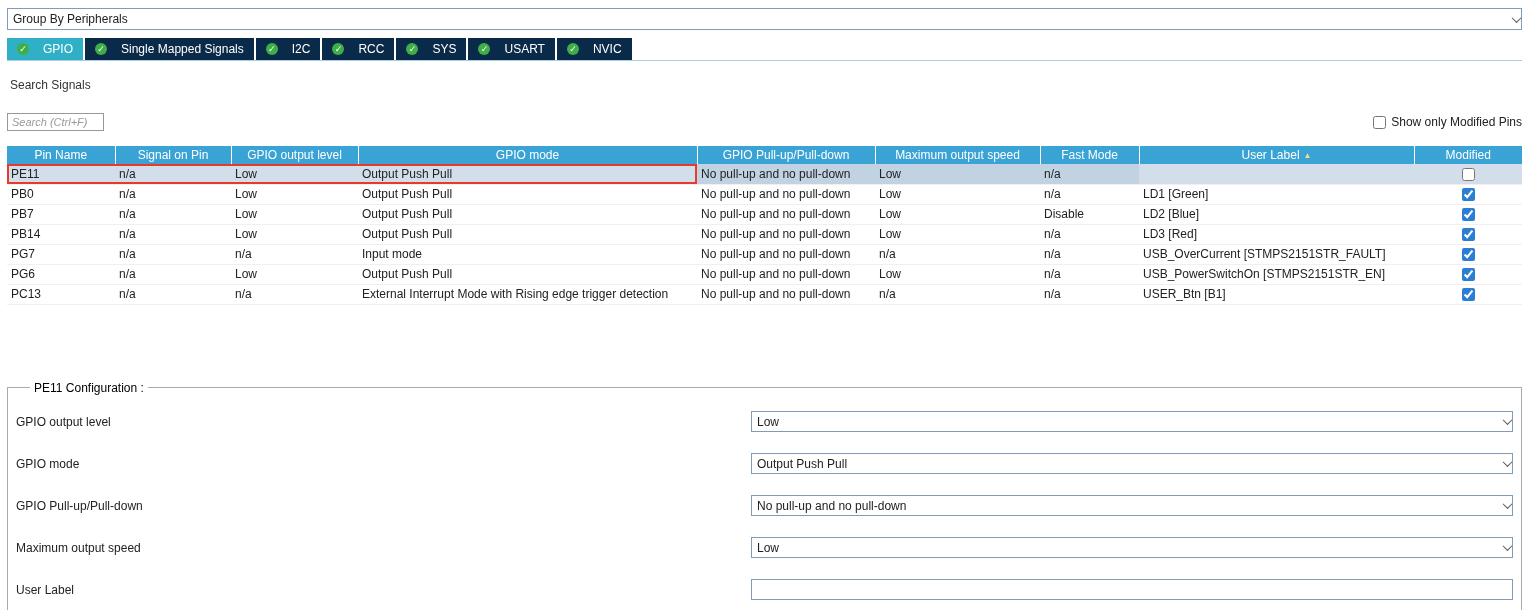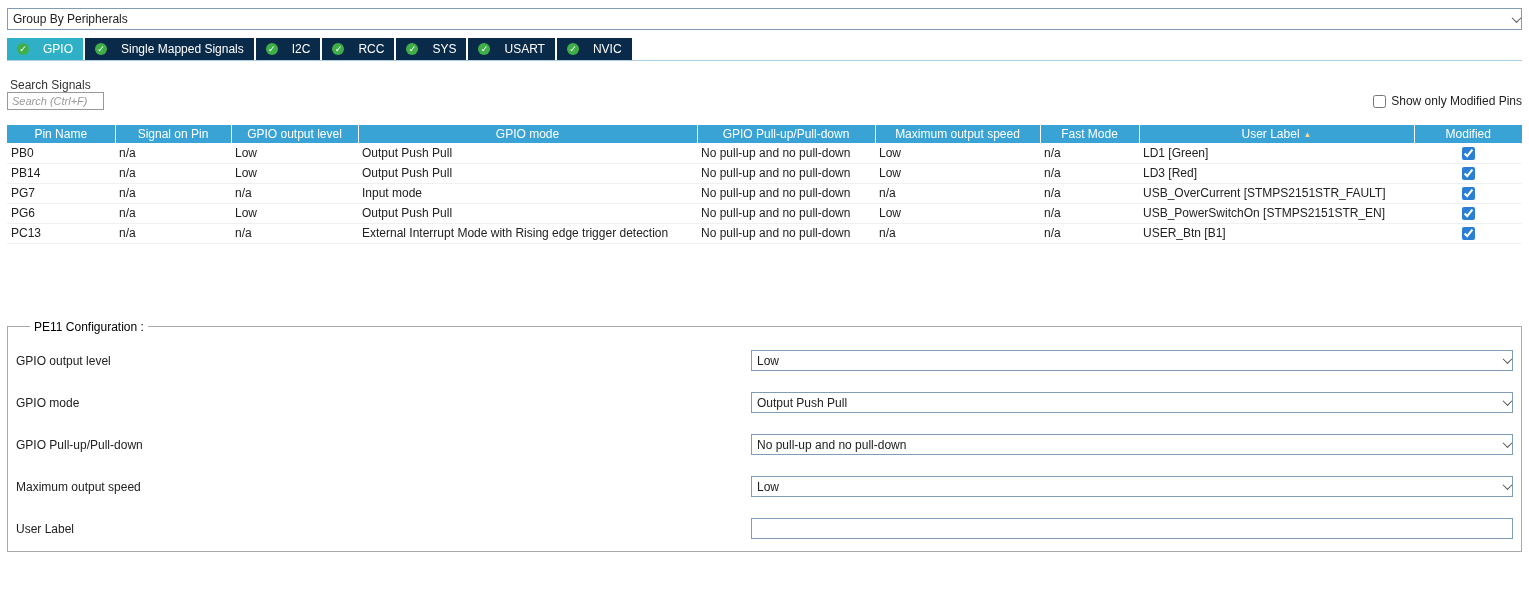--- a/index.html
+++ b/index.html
@@ -63,21 +63,21 @@
     content: "✓";
     color: #fff;
     font-size: 9px;
     position: absolute;
     top: 50%; left: 50%;
     transform: translate(-50%, -52%);
   }
 
   
   .search-area { margin-top: 17px; }
-  .search-label { color: #333; margin-bottom: 0; padding-left: 3px; }
+  .search-label { color: #333; margin-bottom: 21px; padding-left: 3px; }
   .search-row {
     display: flex;
     align-items: center;
     justify-content: space-between;
     margin-bottom: 15px;
   }
   .search-input {
     width: 97px; height: 18px;
     border: 1px solid #999;
     padding: 0 4px;
@@ -233,29 +233,51 @@
           <th><span>GPIO output level</span></th>
           <th><span>GPIO mode</span></th>
           <th><span>GPIO Pull-up/Pull-down</span></th>
           <th><span>Maximum output speed</span></th>
           <th><span>Fast Mode</span></th>
           <th><span>User Label</span><span class="sort-icon">▲</span></th>
           <th><span>Modified</span></th>
         </tr>
     </thead>
     <tbody>
+        <tr class="selected">
+          <td class="rb rb-first">PE11</td>
+          <td class="rb">n/a</td>
+          <td class="rb">Low</td>
+          <td class="rb rb-last">Output Push Pull</td>
+          <td class="dark">No pull-up and no pull-down</td>
+          <td class="dark">Low</td>
+          <td class="dark">n/a</td>
+          <td></td>
+          <td class="chk"><input type="checkbox" style=""></td>
+        </tr>
         <tr>
           <td>PB0</td>
           <td>n/a</td>
           <td>Low</td>
           <td>Output Push Pull</td>
           <td>No pull-up and no pull-down</td>
           <td>Low</td>
           <td>n/a</td>
           <td>LD1 [Green]</td>
+          <td class="chk"><input type="checkbox" checked="" style=""></td>
+        </tr>
+        <tr>
+          <td>PB7</td>
+          <td>n/a</td>
+          <td>Low</td>
+          <td>Output Push Pull</td>
+          <td>No pull-up and no pull-down</td>
+          <td>Low</td>
+          <td>Disable</td>
+          <td>LD2 [Blue]</td>
           <td class="chk"><input type="checkbox" checked="" style=""></td>
         </tr>
         <tr>
           <td>PB14</td>
           <td>n/a</td>
           <td>Low</td>
           <td>Output Push Pull</td>
           <td>No pull-up and no pull-down</td>
           <td>Low</td>
           <td>n/a</td>

